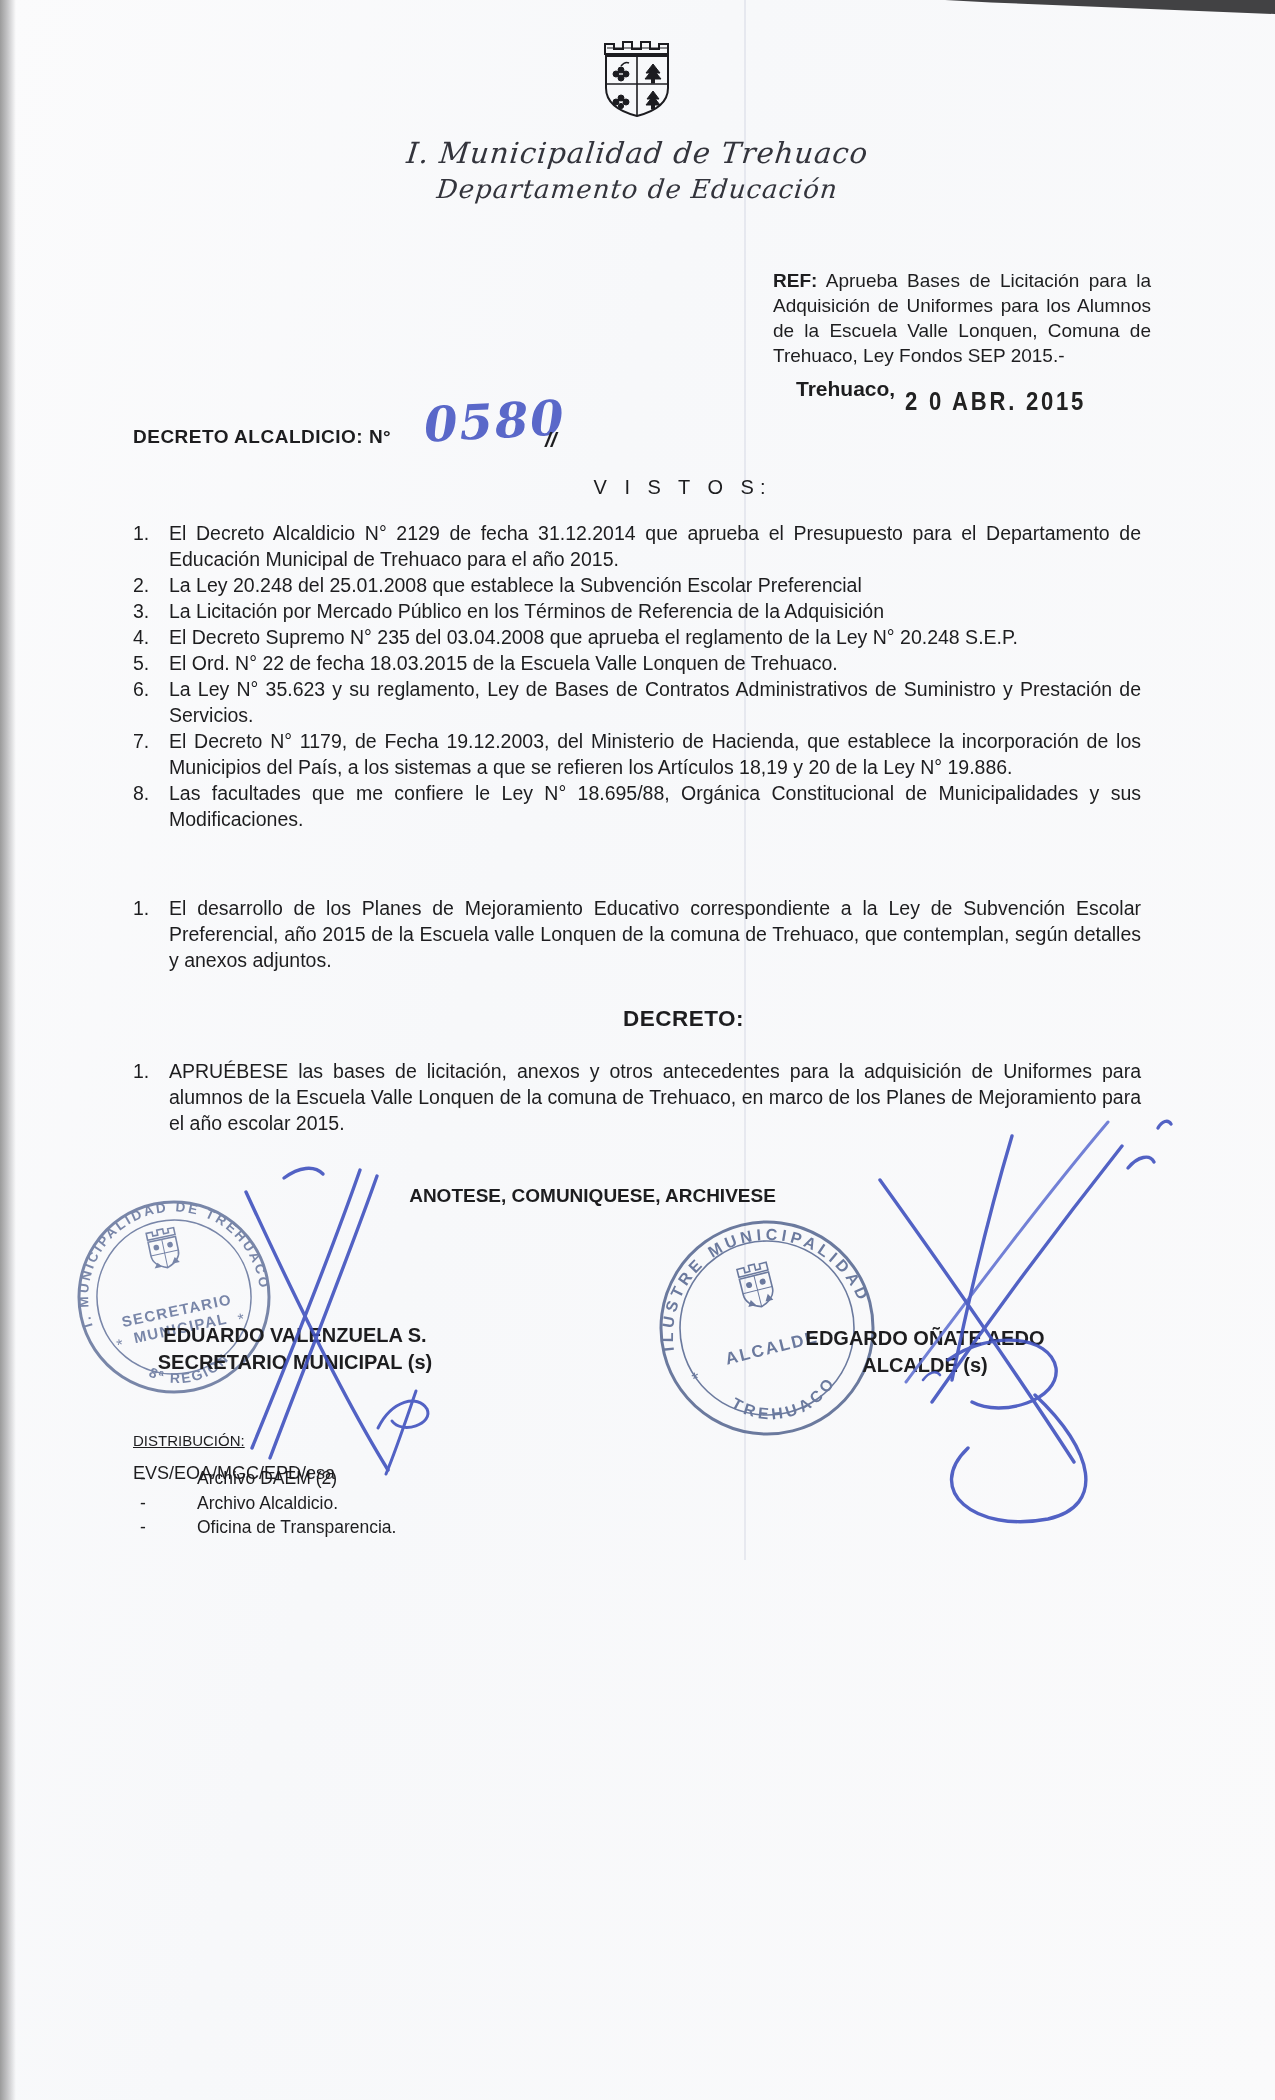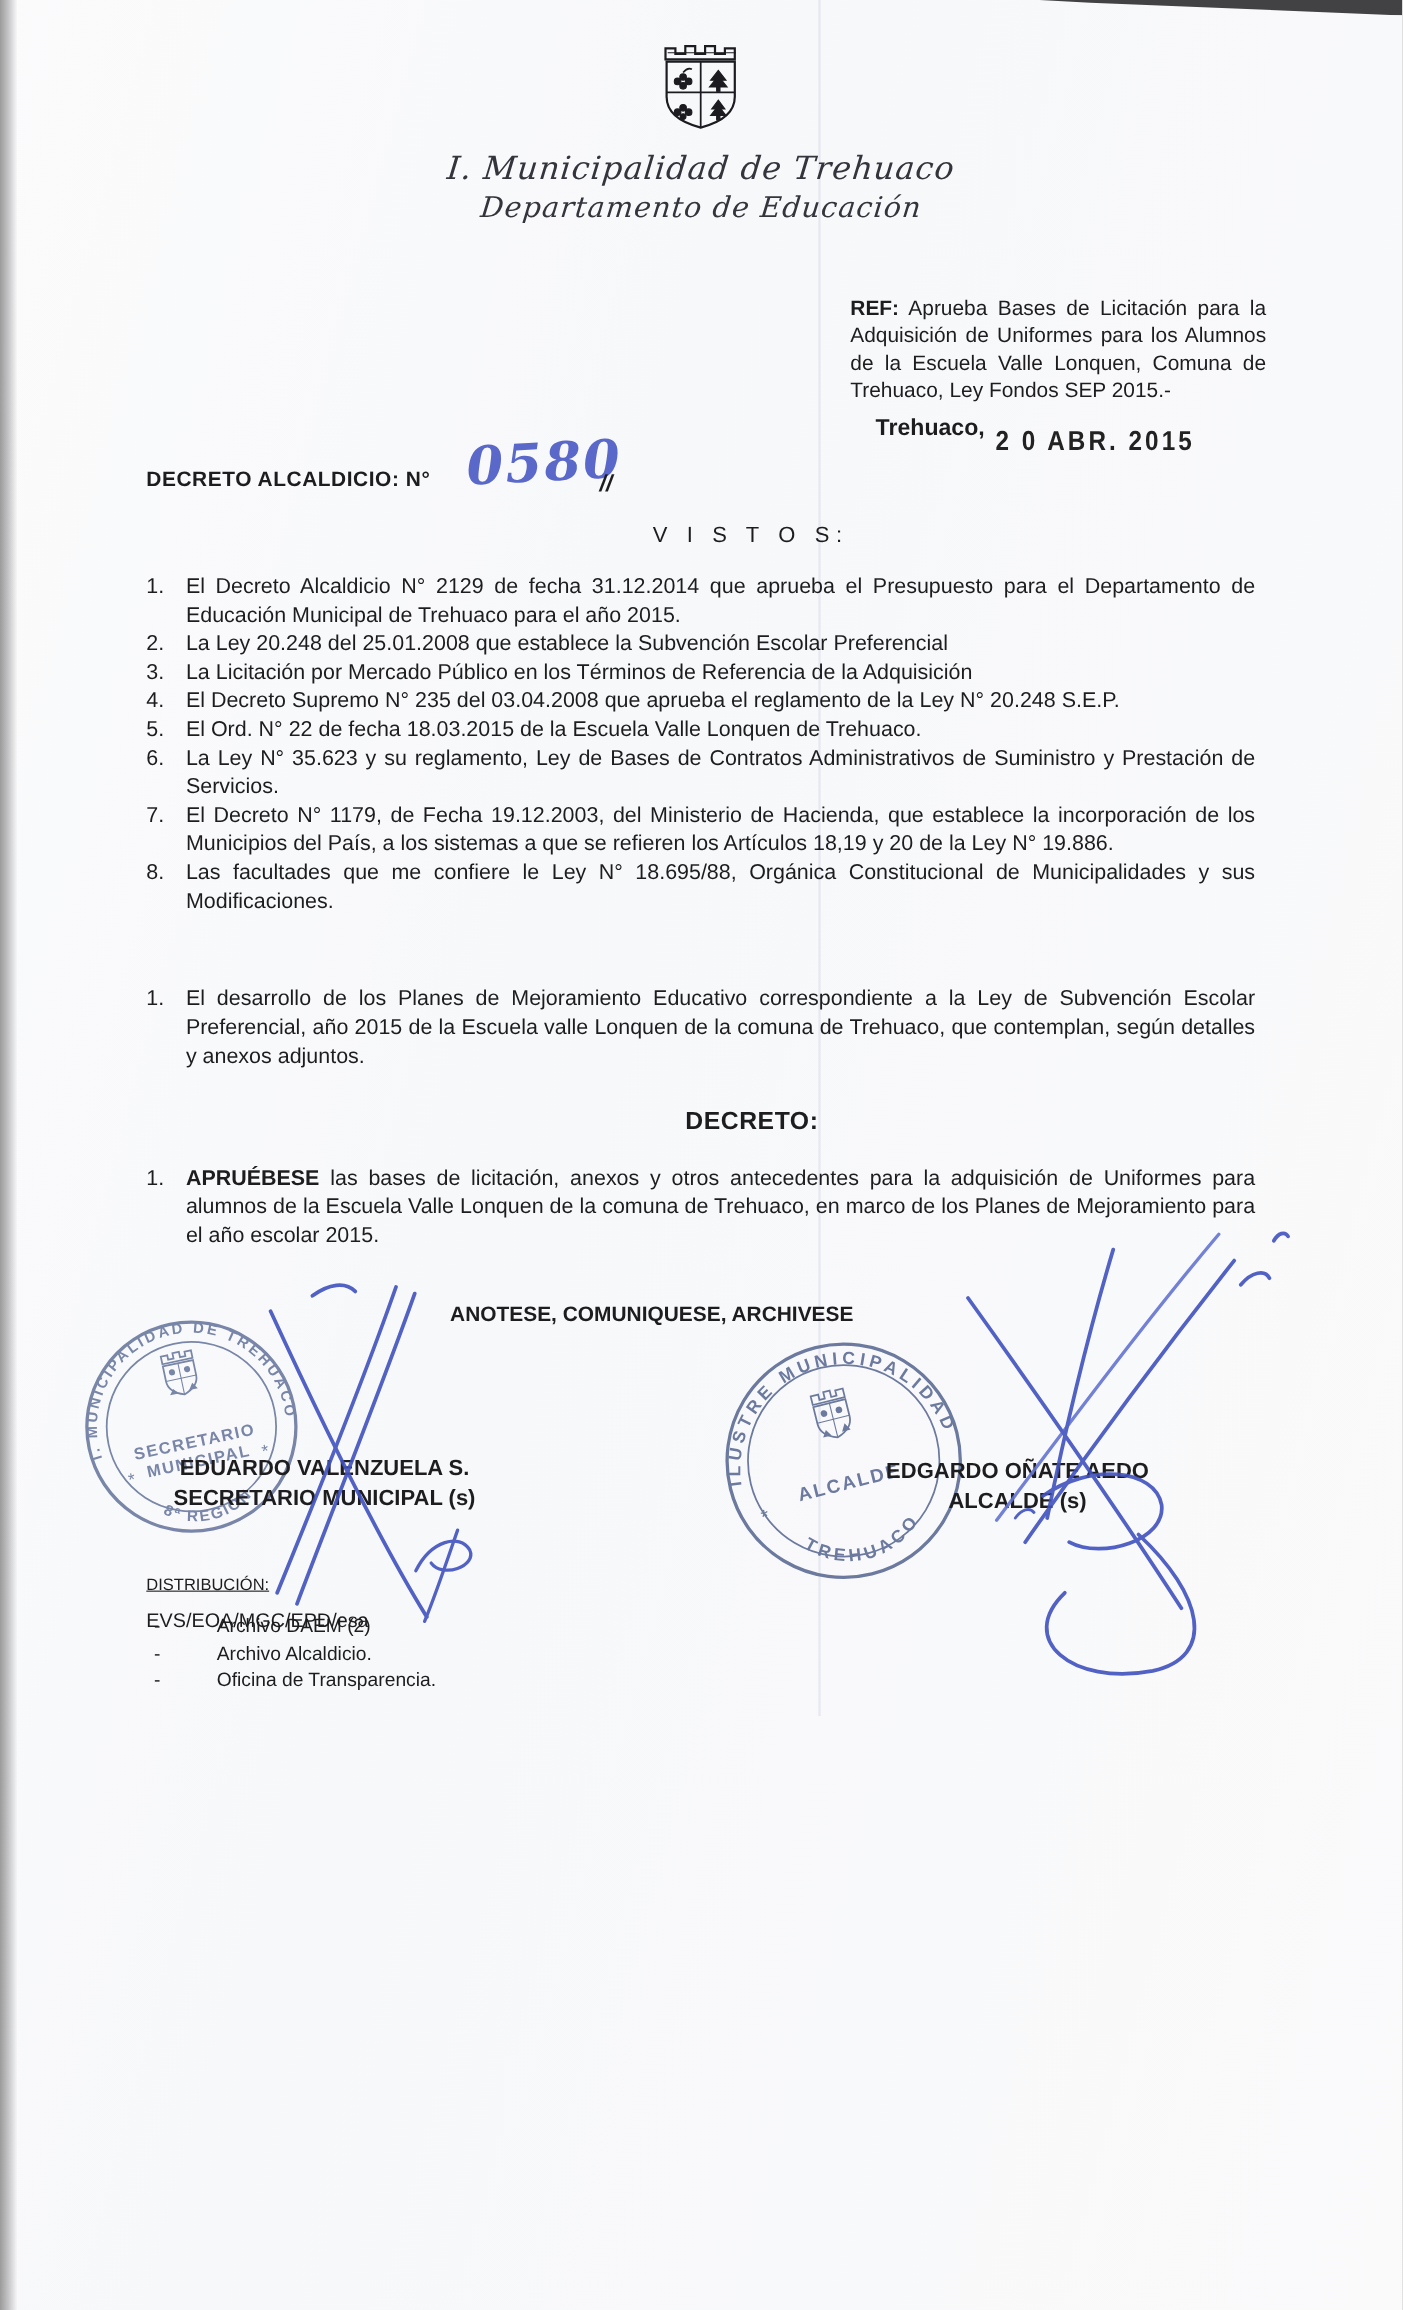--- a/index.html
+++ b/index.html
@@ -46,21 +46,21 @@
   .h-closing{position:absolute;left:-45px;top:1185px;width:1275px;text-align:center;
     font-size:19px;font-weight:bold;}
   
   .numlist{position:absolute;font-size:19.5px;line-height:26px;}
   .numlist .row{display:flex;align-items:flex-start;}
   .numlist .num{flex:0 0 36px;}
   .numlist .txt{flex:1;text-align:justify;}
   .vistos{left:133px;top:520px;width:1008px;}
   .consid{left:133px;top:895px;width:1008px;}
   .decret{left:133px;top:1058px;width:1008px;}
-  .decret .lead{font-weight:bold;}
+  .decret .lead{font-weight:normal;}
   
   .stamp-left{position:absolute;left:74px;top:1192px;}
   .stamp-right{position:absolute;left:652px;top:1208px;}
   
   .sig-left{position:absolute;left:130px;top:1322px;width:330px;text-align:center;
     font-size:20px;font-weight:bold;line-height:27px;}
   .sig-right{position:absolute;left:760px;top:1325px;width:330px;text-align:center;
     font-size:20px;font-weight:bold;line-height:27px;}
   
   .ink{position:absolute;left:0;top:1050px;pointer-events:none;}

